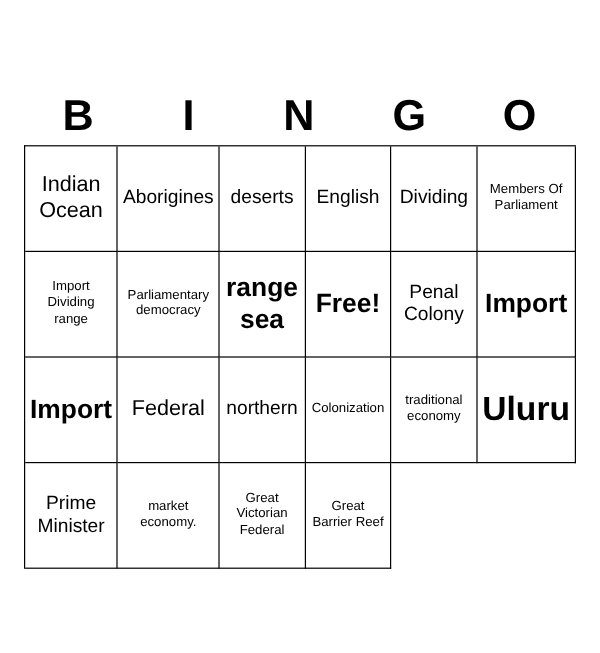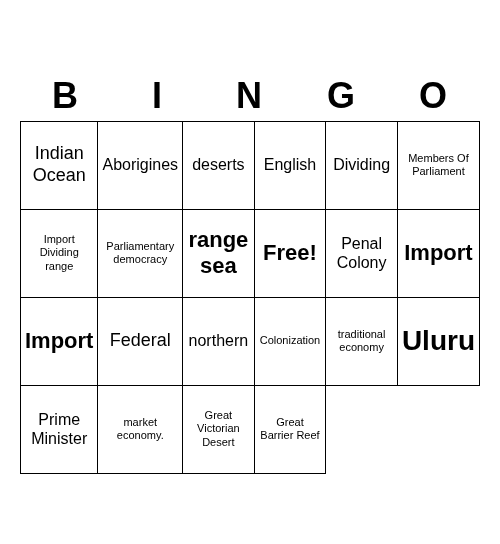--- a/index.html
+++ b/index.html
@@ -152,19 +152,19 @@
       <div class="bingo-cell">
         <span class="cell-xxl">Uluru</span>
       </div>
       <div class="bingo-cell">
         <span class="cell-md">Prime Minister</span>
       </div>
       <div class="bingo-cell">
         <span class="cell-sm">market economy.</span>
       </div>
       <div class="bingo-cell">
-        <span class="cell-sm">Great Victorian Desert</span>
+        <span class="cell-sm">Great Victorian Federal</span>
       </div>
       <div class="bingo-cell">
         <span class="cell-sm">Great Barrier Reef</span>
       </div>
     </div>
 </div>
 
 </body></html>

